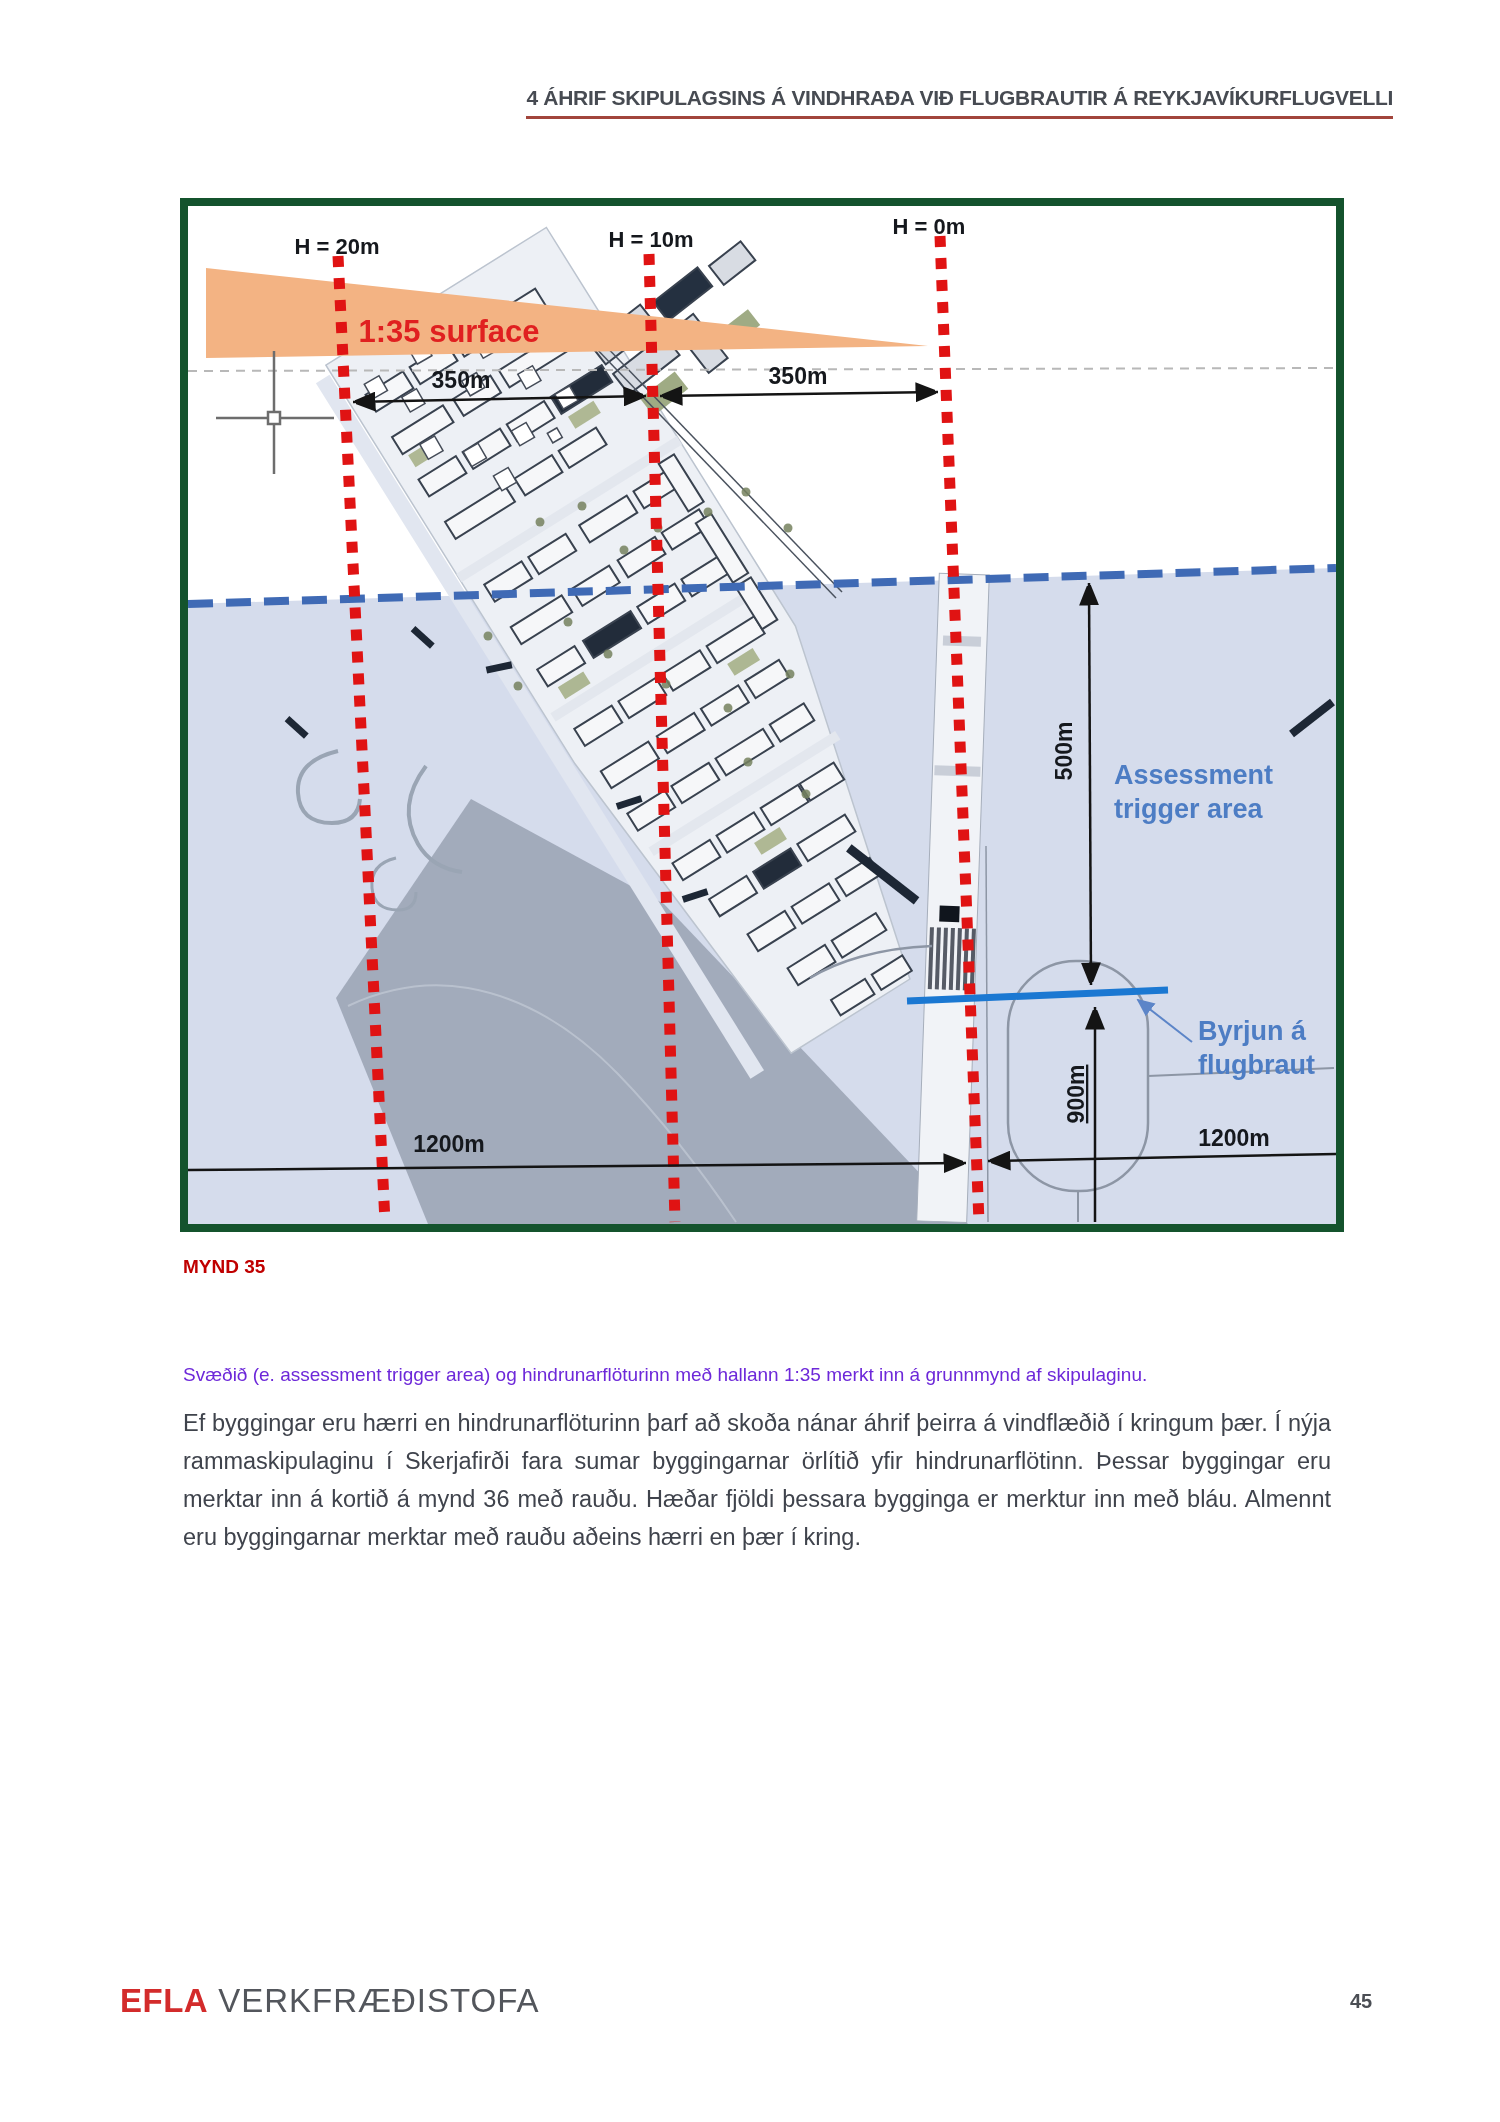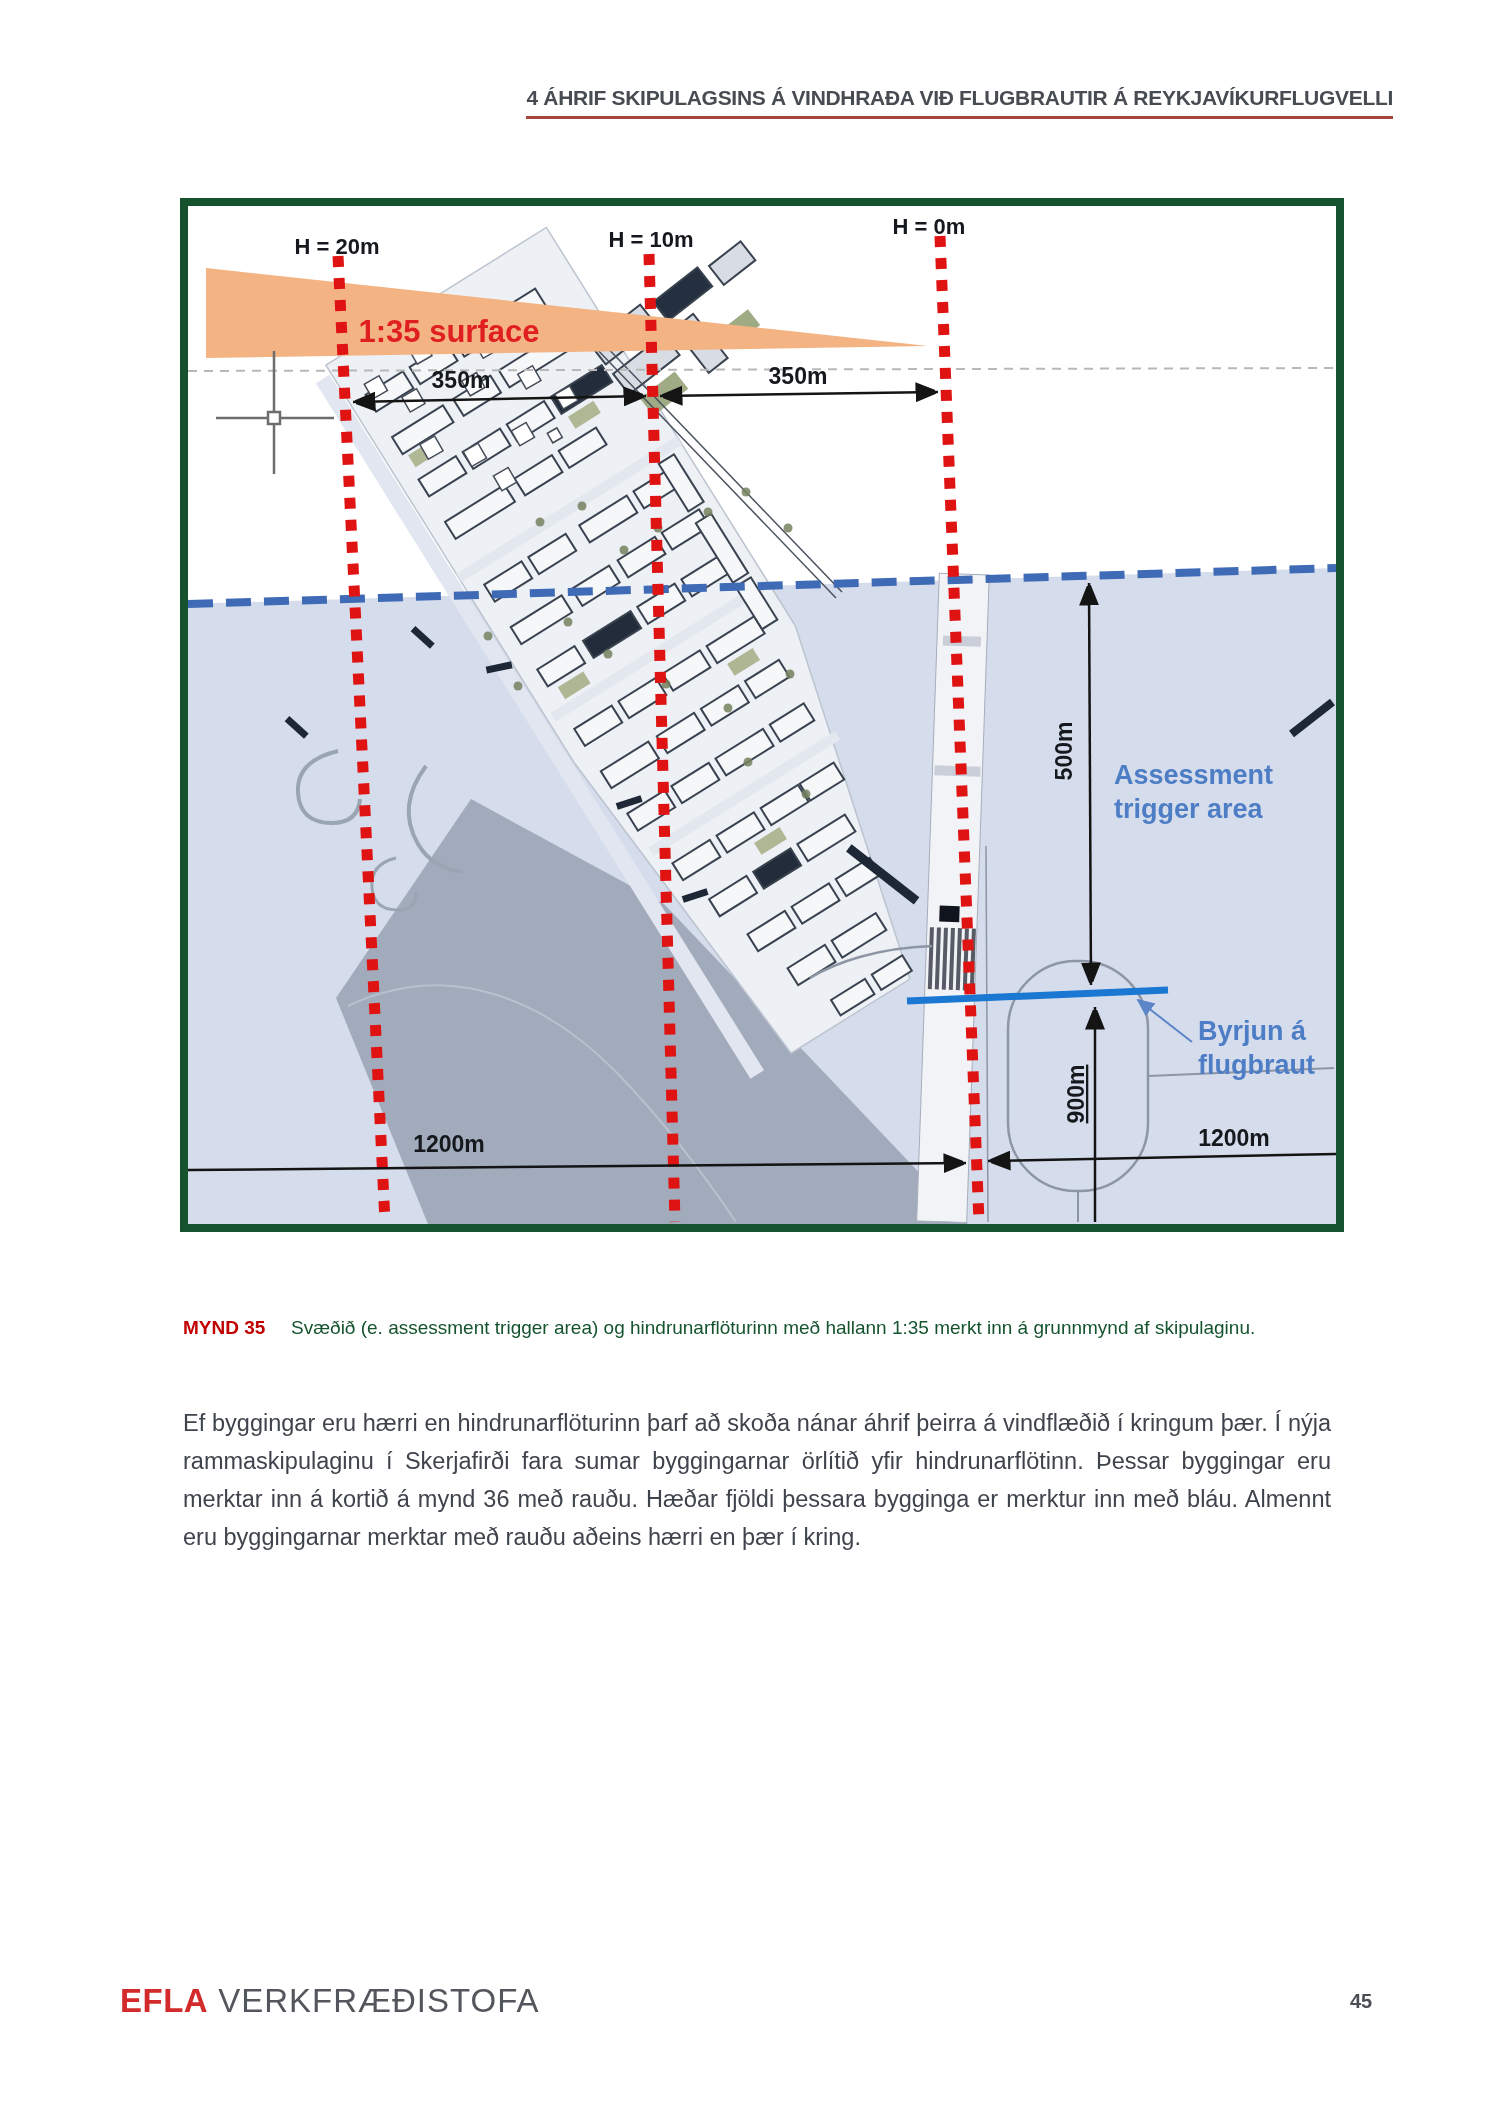--- a/index.html
+++ b/index.html
@@ -20,23 +20,23 @@
     position:absolute;left:180px;top:198px;width:1148px;height:1018px;
     border:8px solid #14532d;background:#ffffff;overflow:hidden;
   }
   .figure-box svg{display:block;}
   svg text{font-family:"Liberation Sans","DejaVu Sans",sans-serif;}
   .flab{font-weight:bold;fill:#15181d;font-size:23px;}
   .hlab{font-weight:bold;fill:#15181d;font-size:22px;}
   .redlab{font-weight:bold;fill:#e02020;font-size:31px;}
   .bluelab{font-weight:bold;fill:#4d7dc4;font-size:27px;}
   
-  .caption{position:absolute;left:183px;top:1313px;width:1148px;display:flex;align-items:flex-start;}
+  .caption{position:absolute;left:183px;top:1252px;width:1148px;display:flex;align-items:flex-start;flex-direction:column;}
   .caption-tag{flex:0 0 108px;font-size:19px;font-weight:bold;color:#c00000;line-height:30px;}
-  .caption-text{flex:1;font-size:19px;color:#14532d;line-height:30px;text-align:justify;}
+  .caption-text{flex:1;font-size:19px;color:#6d28d9;line-height:30px;text-align:justify;}
   
   .bodytext{
     position:absolute;left:183px;top:1404px;width:1148px;
     font-size:23.5px;line-height:38px;color:#3f434c;text-align:justify;
   }
   
   .footer{position:absolute;left:120px;top:1982px;white-space:nowrap;text-align:right;}
   .brand{font-size:33px;font-weight:bold;color:#d32b2b;letter-spacing:0.5px;}
   .brand-suffix{font-size:33px;font-weight:normal;color:#53565c;letter-spacing:1px;margin-left:10px;}
   .pagenum{position:absolute;left:1350px;top:1990px;font-size:20px;font-weight:bold;color:#4b4e54;text-align:right;}

